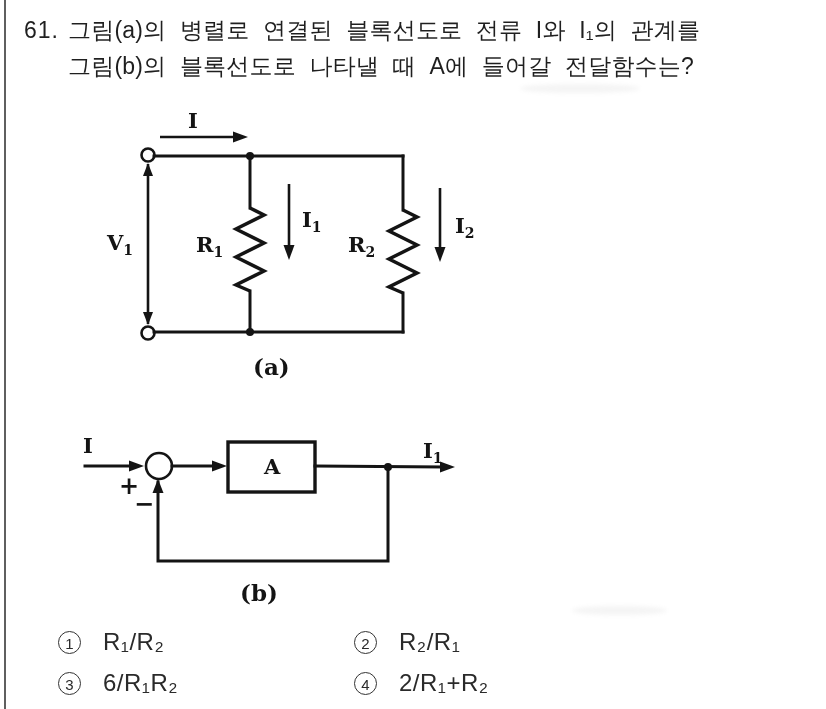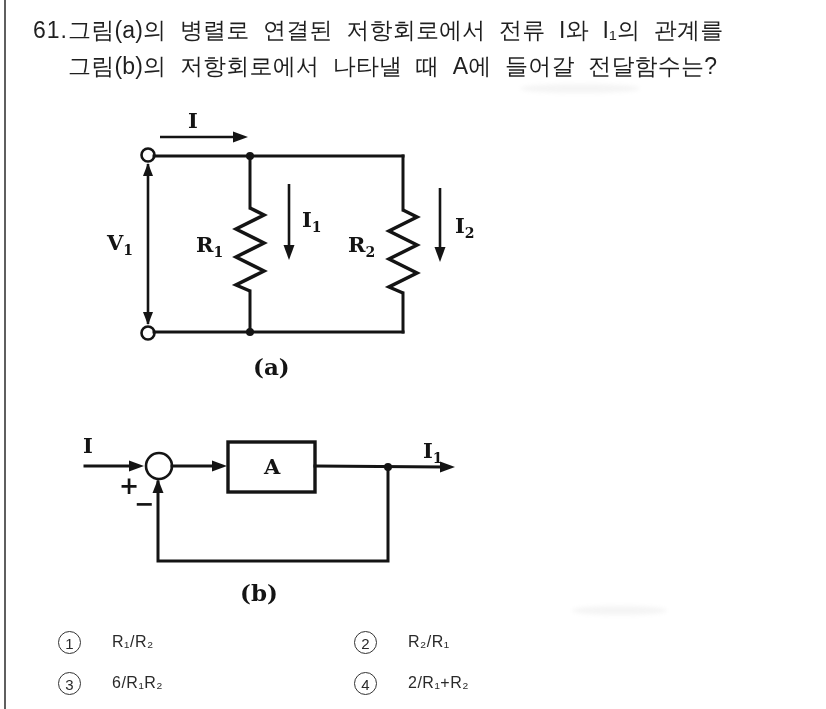--- a/index.html
+++ b/index.html
@@ -9,21 +9,21 @@
   }
   .page-border-left{
     position:absolute;left:4px;top:0;width:2px;height:709px;background:#5f5f5f;
   }
   
   .question{
     position:absolute;left:24px;top:12px;width:780px;color:#1f1f1f;
     font-size:23px;line-height:36px;letter-spacing:0.2px;word-spacing:7px;
   }
   .question-row{display:flex;align-items:flex-start;}
-  .q-num{flex:0 0 44px;letter-spacing:1px;word-spacing:0;text-align:right;}
+  .q-num{flex:0 0 44px;letter-spacing:1px;word-spacing:0;}
   .q-text{flex:1;}
   
   svg{position:absolute;}
   .wire{stroke:#141414;stroke-width:3;fill:none;stroke-linecap:square;}
   .res{stroke:#141414;stroke-width:3.5;fill:none;stroke-linejoin:miter;}
   .thin{stroke:#141414;stroke-width:2.6;fill:none;}
   .dot{fill:#141414;stroke:none;}
   .term{fill:#ffffff;stroke:#141414;stroke-width:2.6;}
   .head{fill:#141414;stroke:none;}
   .clabel{font-family:"DejaVu Serif","Liberation Serif",serif;font-weight:bold;fill:#141414;font-size:21px;}
@@ -34,35 +34,35 @@
   .choices{
     position:absolute;left:58px;top:629px;display:grid;
     grid-template-columns:296px auto;row-gap:15px;color:#2a2a2a;
   }
   .choice{display:flex;align-items:center;height:26px;}
   .cnum{
     flex:0 0 23px;height:23px;border:1.7px solid #333;border-radius:50%;
     font-size:15px;line-height:23px;text-align:center;box-sizing:border-box;
     color:#2a2a2a;
   }
-  .clab{margin-left:31px;font-size:16px;letter-spacing:0.5px;}
+  .clab{margin-left:22px;font-size:24px;letter-spacing:0.5px;}
   
   .smudge{position:absolute;background:#9a9a9a;opacity:0.10;border-radius:50%;filter:blur(2px);}
 </style>
 </head>
 <body>
 
 <div class="page-border-left"></div>
 
 <div class="question">
   <div class="question-row">
     <span class="q-num">61.</span>
     <span class="q-text">
-      <span>그림(a)의 병렬로 연결된 저항회로에서 전류 I와 I₁의 관계를</span><br>
-      <span>그림(b)의 저항회로에서 나타낼 때 A에 들어갈 전달함수는?</span>
+      <span>그림(a)의 병렬로 연결된 블록선도로 전류 I와 I₁의 관계를</span><br>
+      <span>그림(b)의 블록선도로 나타낼 때 A에 들어갈 전달함수는?</span>
     </span>
   </div>
 </div>
 
 <svg style="left:80px;top:100px;" width="420" height="290" viewBox="0 0 420 290">
 
   <circle class="term" cx="68" cy="55" r="6.5"></circle>
   <circle class="term" cx="68" cy="233" r="6.5"></circle>
 
   <line class="thin" x1="68" y1="64" x2="68" y2="224"></line>

